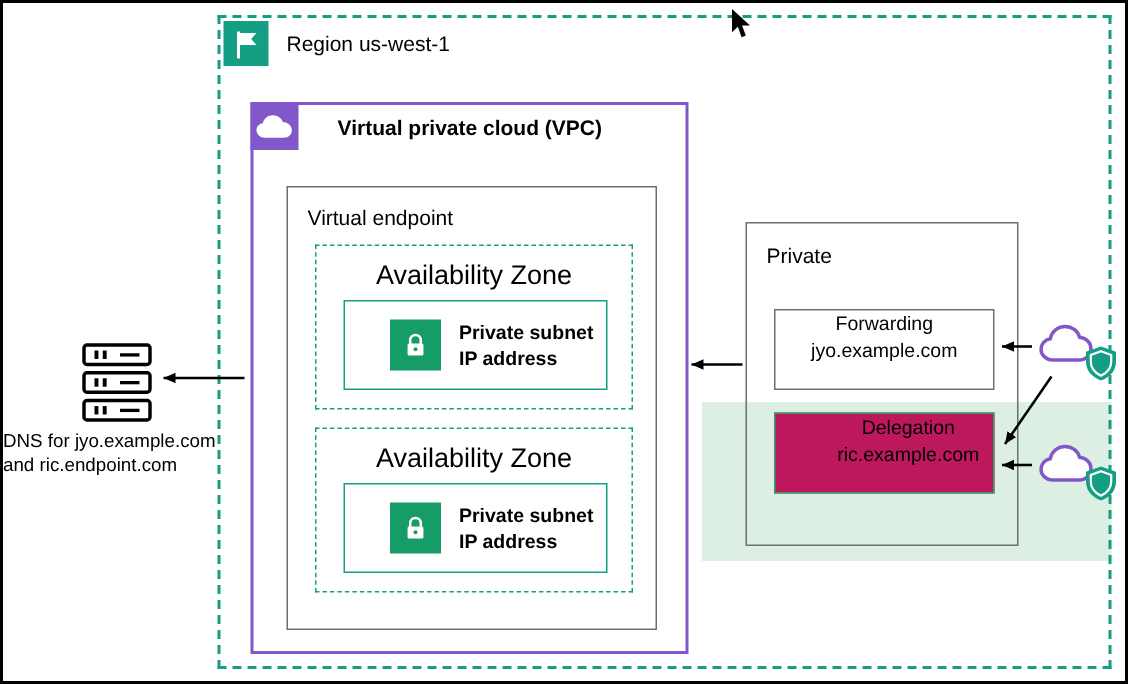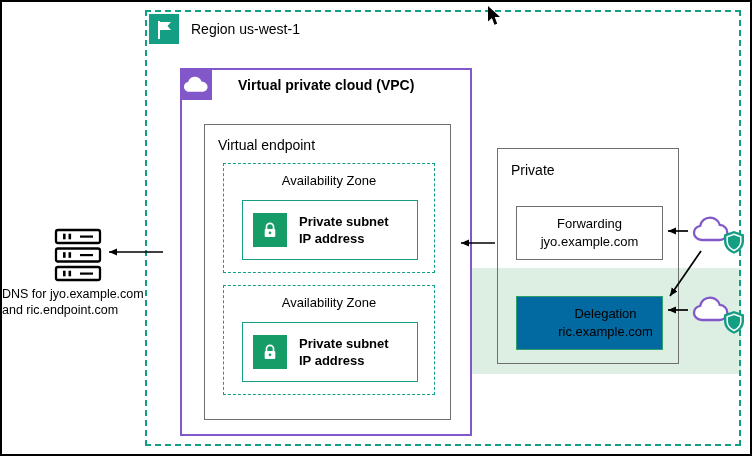--- a/index.html
+++ b/index.html
@@ -10,43 +10,43 @@
   
   .band{position:absolute;left:466px;top:266px;width:273px;height:106px;background:#dcefe2;z-index:1;}
   .arrow-layer{position:absolute;left:0;top:0;width:748px;height:452px;z-index:6;pointer-events:none;}
 
   
   .region{position:absolute;left:143px;top:8px;width:596px;height:436px;border:2px dashed #149e84;z-index:2;background:transparent;}
   .region-icon{position:absolute;left:2px;top:2px;width:30px;height:30px;background:#149e84;display:flex;align-items:center;justify-content:center;}
   .region-label{position:absolute;left:44px;top:2px;line-height:30px;font-size:14px;font-weight:normal;white-space:nowrap;}
 
   
-  .vpc{position:absolute;left:20px;top:56px;width:292px;height:368px;border:2px solid #8257c9;background:#fff;margin-left:13px;}
+  .vpc{position:absolute;left:20px;top:56px;width:292px;height:368px;border:2px solid #8257c9;background:#fff;}
   .vpc-icon{position:absolute;left:-2px;top:-2px;width:32px;height:32px;background:#8257c9;display:flex;align-items:center;justify-content:center;}
   .vpc-label{position:absolute;left:56px;top:0;line-height:30px;font-size:14px;font-weight:bold;white-space:nowrap;}
 
   
   .outbound{position:absolute;left:22px;top:54px;width:247px;height:296px;border:1.5px solid #6f6f6f;background:#fff;}
   .outbound-label{position:absolute;left:13px;top:12px;font-size:14px;white-space:nowrap;}
 
   
   .az{position:absolute;left:18px;width:212px;height:110px;border:1.6px dashed #149e84;background:#fff;}
   .az-1{top:38px;} .az-2{top:160px;}
-  .az-label{display:block;text-align:center;padding-top:9px;font-size:13px;}
-  .subnet{position:absolute;left:18px;top:36px;width:176px;height:60px;border:1.6px solid #149e84;background:#fff;display:flex;align-items:center;}
+  .az-label{display:block;text-align:center;padding-top:9px;font-size:18px;}
+  .subnet{position:absolute;left:18px;top:36px;width:176px;height:60px;border:1.6px solid #149e84;background:#fff;display:flex;align-items:center;padding-left:20px;}
   .lock{width:34px;height:34px;background:#169c66;margin-left:10px;flex:0 0 auto;display:flex;align-items:center;justify-content:center;}
   .subnet-text{margin-left:12px;font-size:13px;font-weight:bold;line-height:17px;}
   .subnet-text span{display:block;}
 
   
   .resolver{position:absolute;left:495px;top:146px;width:182px;height:216px;border:1.5px solid #6f6f6f;background:transparent;z-index:3;}
   .resolver-label{position:absolute;left:13px;top:13px;font-size:14px;}
-  .rule-box{position:absolute;left:18px;width:147px;height:54px;display:flex;flex-direction:column;align-items:center;justify-content:center;font-size:13px;line-height:18px;text-align:center;}
+  .rule-box{position:absolute;left:18px;width:147px;height:54px;display:flex;flex-direction:column;align-items:center;justify-content:flex-start;font-size:13px;line-height:18px;text-align:center;}
   .rule-forwarding{top:57px;background:#fff;border:1.5px solid #6f6f6f;}
-  .rule-delegation{top:147px;background:#0369a1;border:1.6px solid #2f9e6a;padding-left:32px;}
+  .rule-delegation{top:126px;background:#be185d;border:1.6px solid #2f9e6a;padding-left:32px;}
 
   
   .ext-cloud{position:absolute;width:56px;height:48px;z-index:4;}
   .ext-cloud-1{left:688px;top:206px;}
   .ext-cloud-2{left:688px;top:286px;}
 
   
   .dns-icon{position:absolute;left:52px;top:226px;width:48px;height:54px;z-index:2;}
   .dns-label{position:absolute;left:0px;top:284px;width:160px;font-size:12.5px;line-height:16px;z-index:2;}
   .dns-label span{display:block;}

